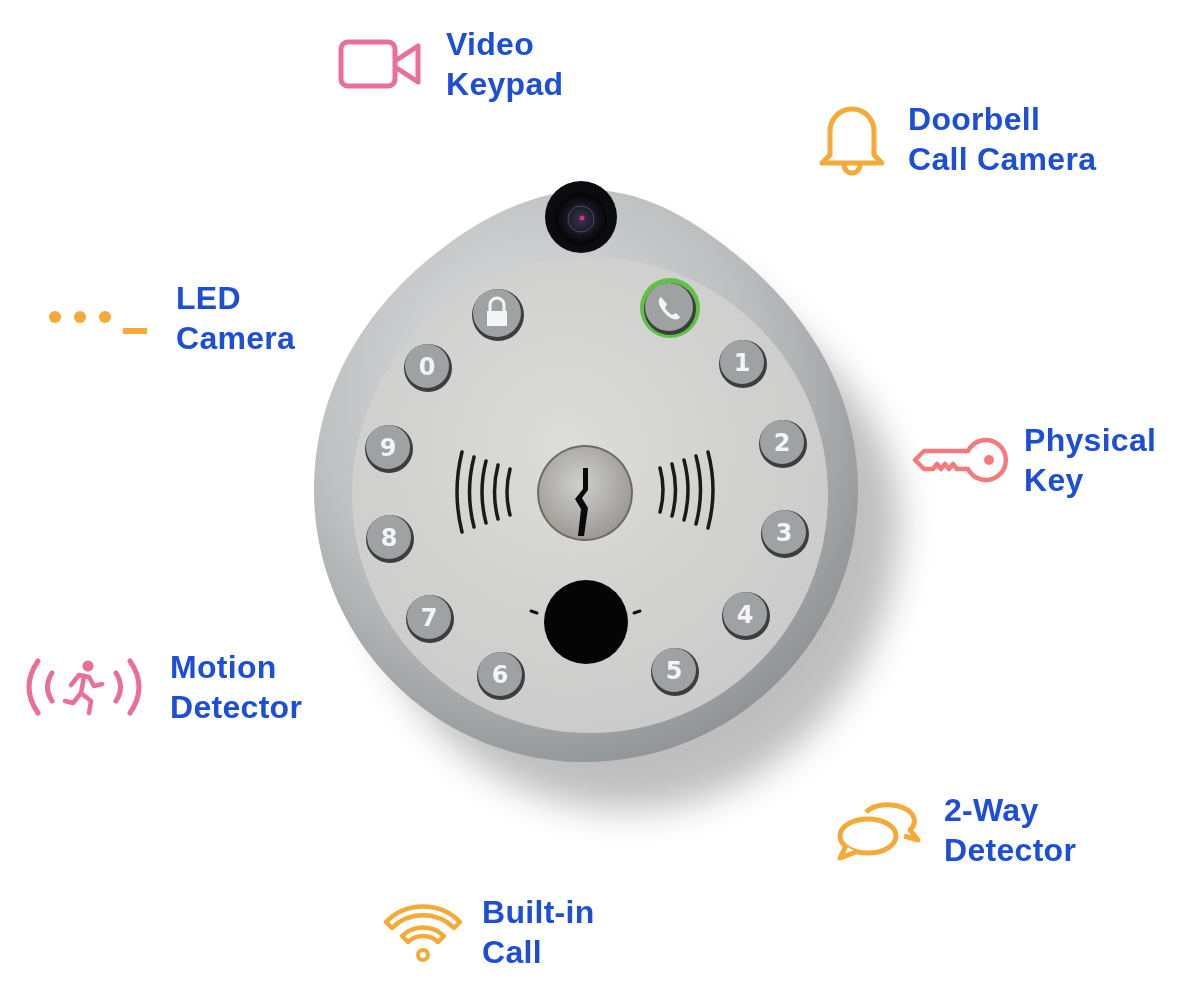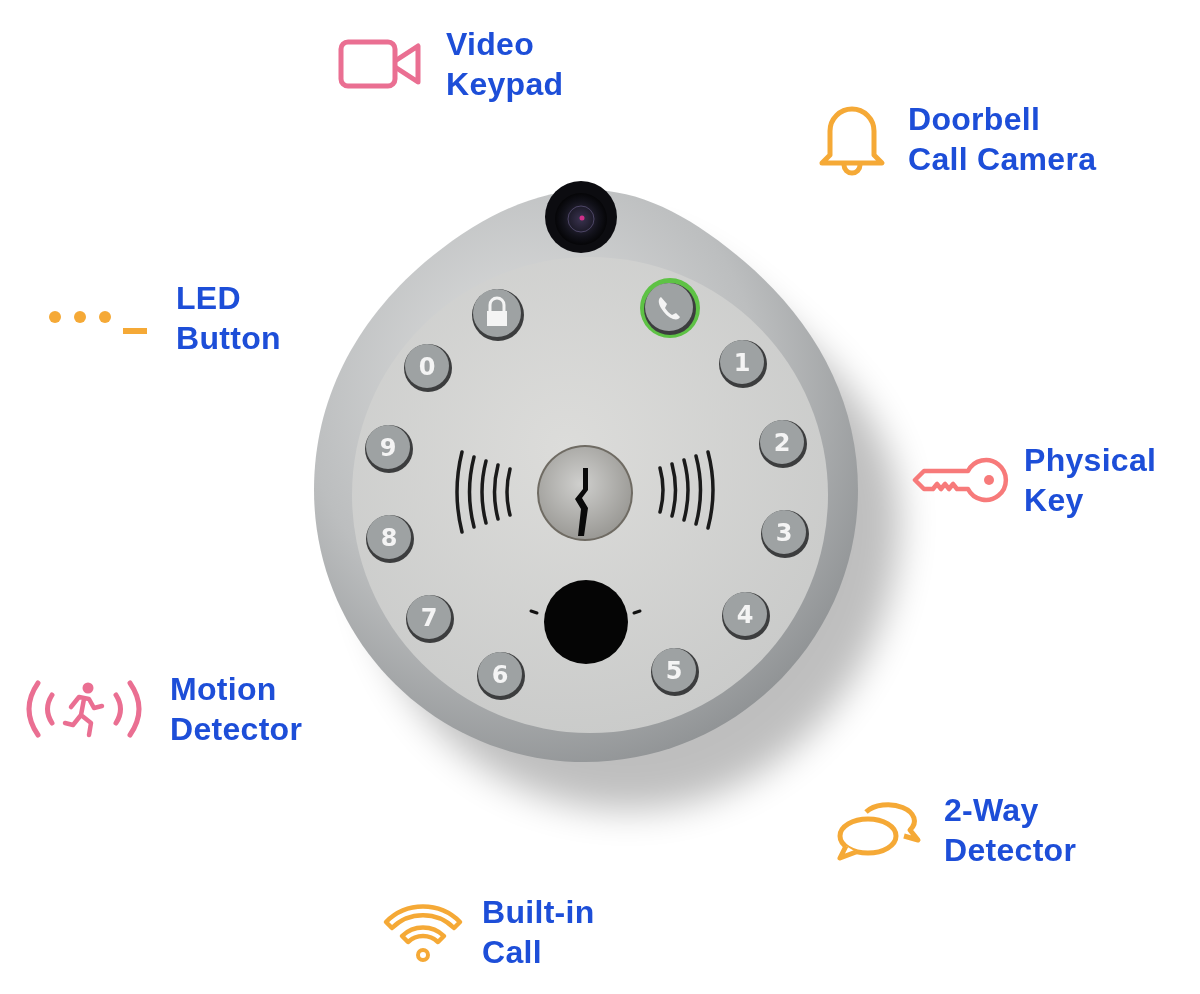--- a/index.html
+++ b/index.html
@@ -170,36 +170,36 @@
 
 <div class="feature" style="left:46px;top:270px;margin-top:8px;">
   <svg class="icon" width="102" height="50" viewBox="0 0 102 50" style="position:static;margin-right:28px;">
     <circle cx="9" cy="24" r="6" fill="#f5a936"></circle>
     <circle cx="34" cy="24" r="6" fill="#f5a936"></circle>
     <circle cx="59" cy="24" r="6" fill="#f5a936"></circle>
     <rect x="77" y="35" width="24" height="6" fill="#f5a936"></rect>
   </svg>
   <div class="label">
     <span>LED</span>
-    <span>Button</span>
-  </div>
-</div>
-
-<div class="feature" style="left:912px;top:420px;margin-top:20px;">
+    <span>Camera</span>
+  </div>
+</div>
+
+<div class="feature" style="left:912px;top:420px;">
   <svg class="icon" width="98" height="50" viewBox="0 0 98 50" style="position:static;margin-right:14px;">
     <path d="M3 25 L12 16 H56 a20 20 0 1 1 0 18 H45 l-4 -5 l-4 5 l-4 -5 l-4 5 l-4 -5 l-4 5 H12 z" fill="none" stroke="#f77a7a" stroke-width="4.5" stroke-linejoin="round"></path>
     <circle cx="77" cy="25" r="5" fill="#f77a7a"></circle>
   </svg>
   <div class="label">
     <span>Physical</span>
     <span>Key</span>
   </div>
 </div>
 
-<div class="feature" style="left:24px;top:669px;justify-content:center;">
+<div class="feature" style="left:24px;top:647px;justify-content:center;">
   <svg class="icon" width="120" height="64" viewBox="0 0 120 64" style="position:static;margin-right:26px;">
     <path d="M14 6 q-18 26 0 52" fill="none" stroke="#ea6f92" stroke-width="5" stroke-linecap="round"></path>
     <path d="M28 18 q-9 14 0 28" fill="none" stroke="#ea6f92" stroke-width="5" stroke-linecap="round"></path>
     <path d="M106 6 q18 26 0 52" fill="none" stroke="#ea6f92" stroke-width="5" stroke-linecap="round"></path>
     <path d="M92 18 q9 14 0 28" fill="none" stroke="#ea6f92" stroke-width="5" stroke-linecap="round"></path>
     <circle cx="64" cy="11" r="5.5" fill="#ea6f92"></circle>
     <path d="M47 30 l8 -10 l10 2 l5 9 l8 -2 M60 22 l-3 16 l10 8 l-2 12 M57 38 l-8 10 l-8 -2" fill="none" stroke="#ea6f92" stroke-width="4.5" stroke-linecap="round" stroke-linejoin="round"></path>
   </svg>
   <div class="label">
     <span>Motion</span>

